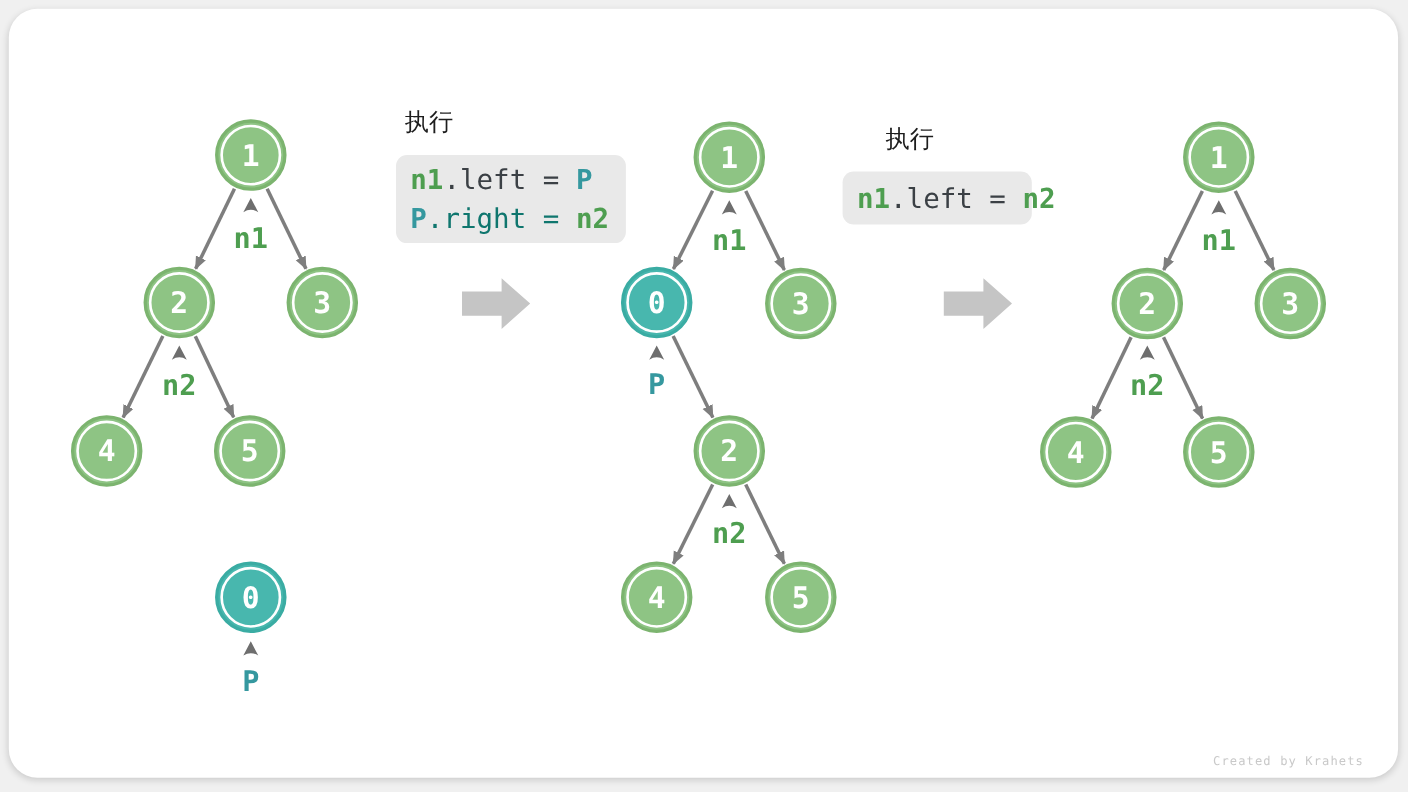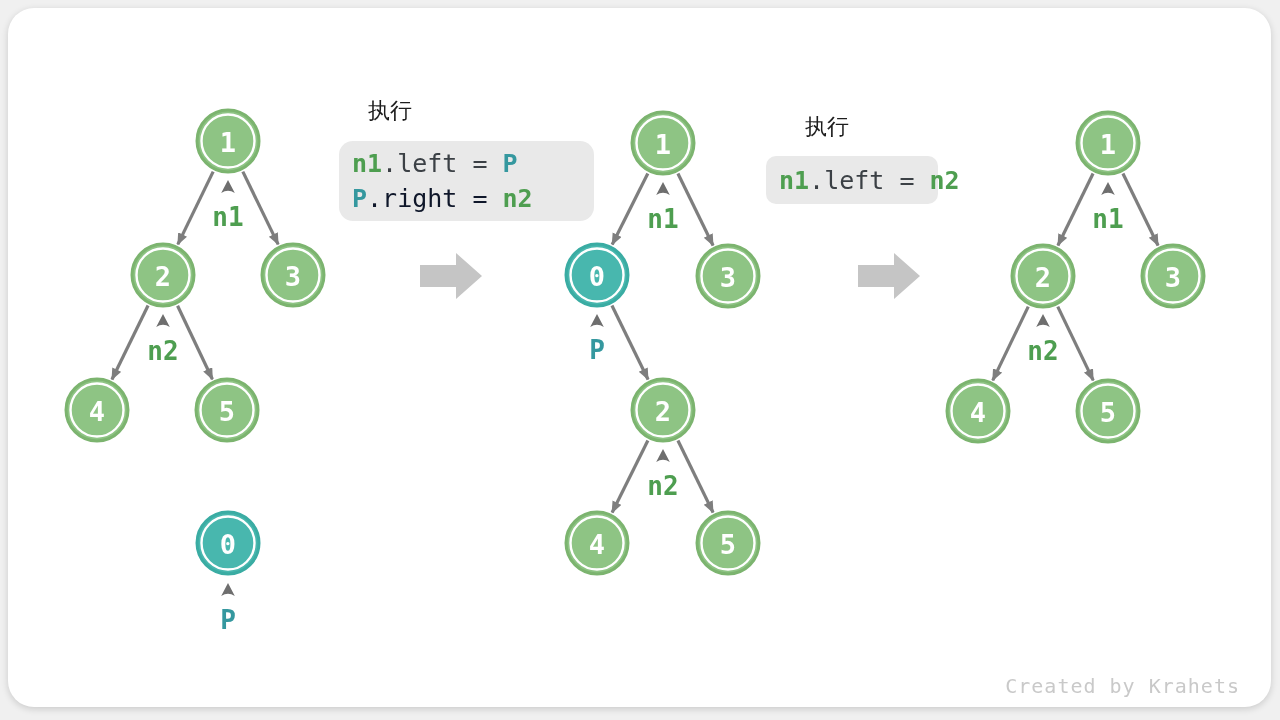--- a/index.html
+++ b/index.html
@@ -34,21 +34,21 @@
     font-family:"DejaVu Sans Mono", monospace;
     font-size:27px;font-weight:bold;fill:#ffffff;
   }
   .ptr-label{
     font-family:"DejaVu Sans Mono", monospace;
     font-size:26px;font-weight:bold;
   }
   .watermark{
     position:absolute;right:40px;bottom:22px;
     font-family:"DejaVu Sans Mono", monospace;
-    font-size:20px;letter-spacing:1px;color:#c9c9c9;
+    font-size:11px;letter-spacing:1px;color:#c9c9c9;
   }
 </style>
 </head>
 <body>
 
 <div class="page">
   <div class="card"></div>
   <svg id="tree-svg" viewBox="0 0 1280 720">
       <defs>
         <marker id="ah" markerWidth="13" markerHeight="11" refX="11" refY="5" orient="auto" markerUnits="userSpaceOnUse">
@@ -173,23 +173,23 @@
         <path d="M 1108 182 L 1114.8 195 Q 1108 190.5 1101.2 195 Z" fill="#6e6e6e"></path>
         <text x="1108" y="219" class="ptr-label" text-anchor="middle" dominant-baseline="central" fill="#4e9e50">n1</text>
         <path d="M 1043 314 L 1049.8 327 Q 1043 322.5 1036.2 327 Z" fill="#6e6e6e"></path>
         <text x="1043" y="351" class="ptr-label" text-anchor="middle" dominant-baseline="central" fill="#4e9e50">n2</text>
       </g>
       <polygon points="0,12 36,12 36,0 62,23 36,46 36,34 0,34" transform="translate(420,253)" fill="#c5c5c5"></polygon>
       <polygon points="0,12 36,12 36,0 62,23 36,46 36,34 0,34" transform="translate(858,253)" fill="#c5c5c5"></polygon>
     </svg>
   <div id="overlays">
       <div class="code-title" style="left: 368px; top: 96px;">执行</div>
-      <div class="code-box" style="left: 339px; top: 141px; width: 255px; height: 80px; background: rgb(233, 233, 233); border-radius: 14px;">
+      <div class="code-box" style="left: 360px; top: 141px; width: 209px; height: 80px; background: rgb(233, 233, 233);">
         <div class="code-line"><span class="tok tok-key" style="color: rgb(78, 158, 80);">n1</span><span class="tok tok-plain" style="color: rgb(59, 64, 69);">.left = </span><span class="tok tok-key" style="color: rgb(53, 152, 159);">P</span></div>
-        <div class="code-line"><span class="tok tok-key" style="color: rgb(53, 152, 159);">P</span><span class="tok tok-plain" style="color: #0f172a;">.right = </span><span class="tok tok-key" style="color: rgb(78, 158, 80);">n2</span></div>
+        <div class="code-line"><span class="tok tok-key" style="color: rgb(53, 152, 159);">P</span><span class="tok tok-plain" style="color: #0f766e;">.right = </span><span class="tok tok-key" style="color: rgb(78, 158, 80);">n2</span></div>
       </div>
       <div class="code-title" style="left: 805px; top: 112px;">执行</div>
       <div class="code-box" style="left: 766px; top: 156px; width: 172px; height: 48px; background: rgb(233, 233, 233);">
         <div class="code-line"><span class="tok tok-key" style="color: rgb(78, 158, 80);">n1</span><span class="tok tok-plain" style="color: rgb(59, 64, 69);">.left = </span><span class="tok tok-key" style="color: rgb(78, 158, 80);">n2</span></div>
       </div>
     </div>
   <div class="watermark">Created by Krahets</div>
 </div>
 
 </body></html>

